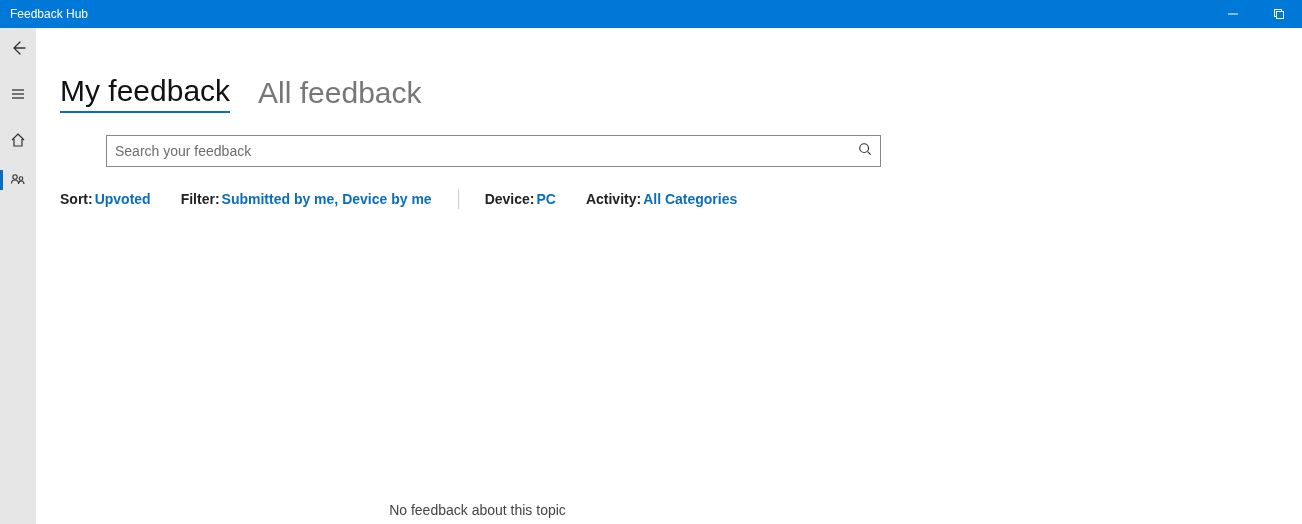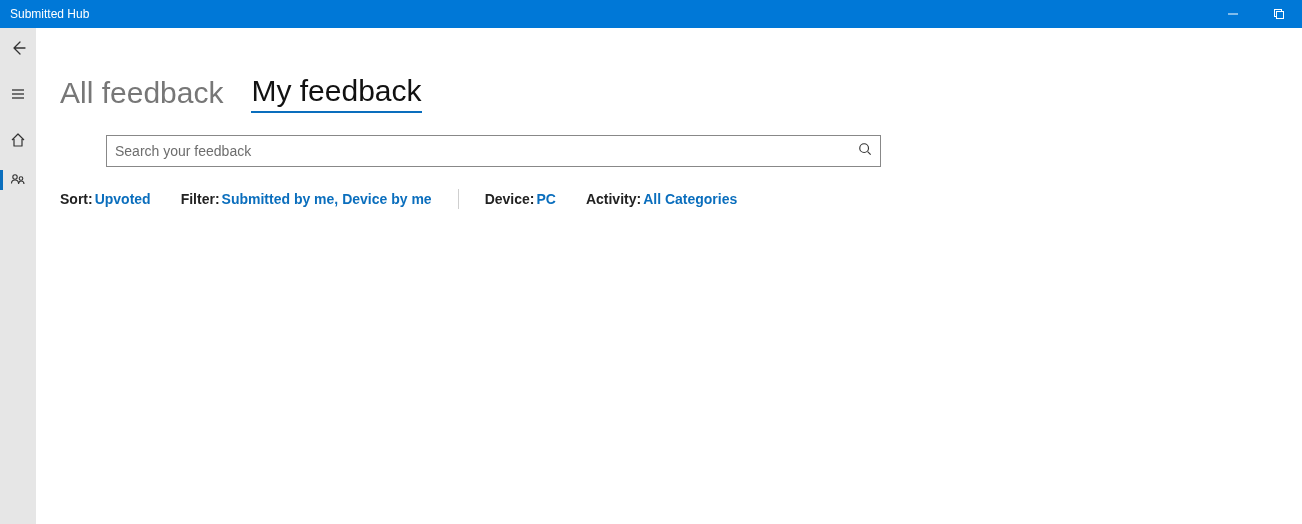--- a/index.html
+++ b/index.html
@@ -134,21 +134,21 @@
     font-size: 14px;
     color: #444;
     width: 835px;
     margin-left: 24px;
   }
 </style>
 </head>
 <body>
 
 <div class="titlebar">
-  <span>Submitted Hub</span>
+  <span>Feedback Hub</span>
   <div class="winctrls">
     <div class="winbtn">
       <svg width="10" height="10" viewBox="0 0 10 10">
           <line x1="0" y1="5" x2="10" y2="5" stroke="white" stroke-width="1"></line>
         </svg>
     </div>
     <div class="winbtn">
       <svg width="10" height="10" viewBox="0 0 10 10">
           <rect x="0.5" y="0.5" width="7" height="7" fill="none" stroke="white" stroke-width="1"></rect>
           <rect x="2.5" y="2.5" width="7" height="7" fill="#0078d7" stroke="white" stroke-width="1"></rect>
@@ -183,22 +183,22 @@
         <circle cx="5" cy="5" r="2.2" stroke="#333" stroke-width="1.1" fill="none"></circle>
         <path d="M1.5 11.5 C1.5 9 3 8 5 8 C7 8 8.5 9 8.5 11.5" stroke="#333" stroke-width="1.1" fill="none"></path>
         <circle cx="11" cy="6.5" r="1.8" stroke="#333" stroke-width="1.1" fill="none"></circle>
         <path d="M8.5 12 C8.8 10 9.8 9 11 9 C12.5 9 14 10 14 12" stroke="#333" stroke-width="1.1" fill="none"></path>
       </svg>
     </div>
   </div>
 
   <div class="main">
     <div class="tabs">
+      <div class="tab active">My feedback</div>
       <div class="tab">All feedback</div>
-      <div class="tab active">My feedback</div>
     </div>
 
     <div class="searchbox">
       <input type="text" placeholder="Search your feedback" style="">
       <span class="searchicon">
         <svg width="14" height="14" viewBox="0 0 16 16">
             <circle cx="7" cy="7" r="5" stroke="#333" stroke-width="1.3" fill="none"></circle>
             <line x1="11" y1="11" x2="14.5" y2="14.5" stroke="#333" stroke-width="1.3"></line>
           </svg>
       </span>
@@ -217,14 +217,15 @@
       <div class="group">
         <span class="label">Device:</span>
         <span class="value">PC</span>
       </div>
       <div class="group" style="margin-left:20px">
         <span class="label">Activity:</span>
         <span class="value">All Categories</span>
       </div>
     </div>
 
+    <div class="empty">No feedback about this topic</div>
   </div>
 </div>
 
 </body></html>

